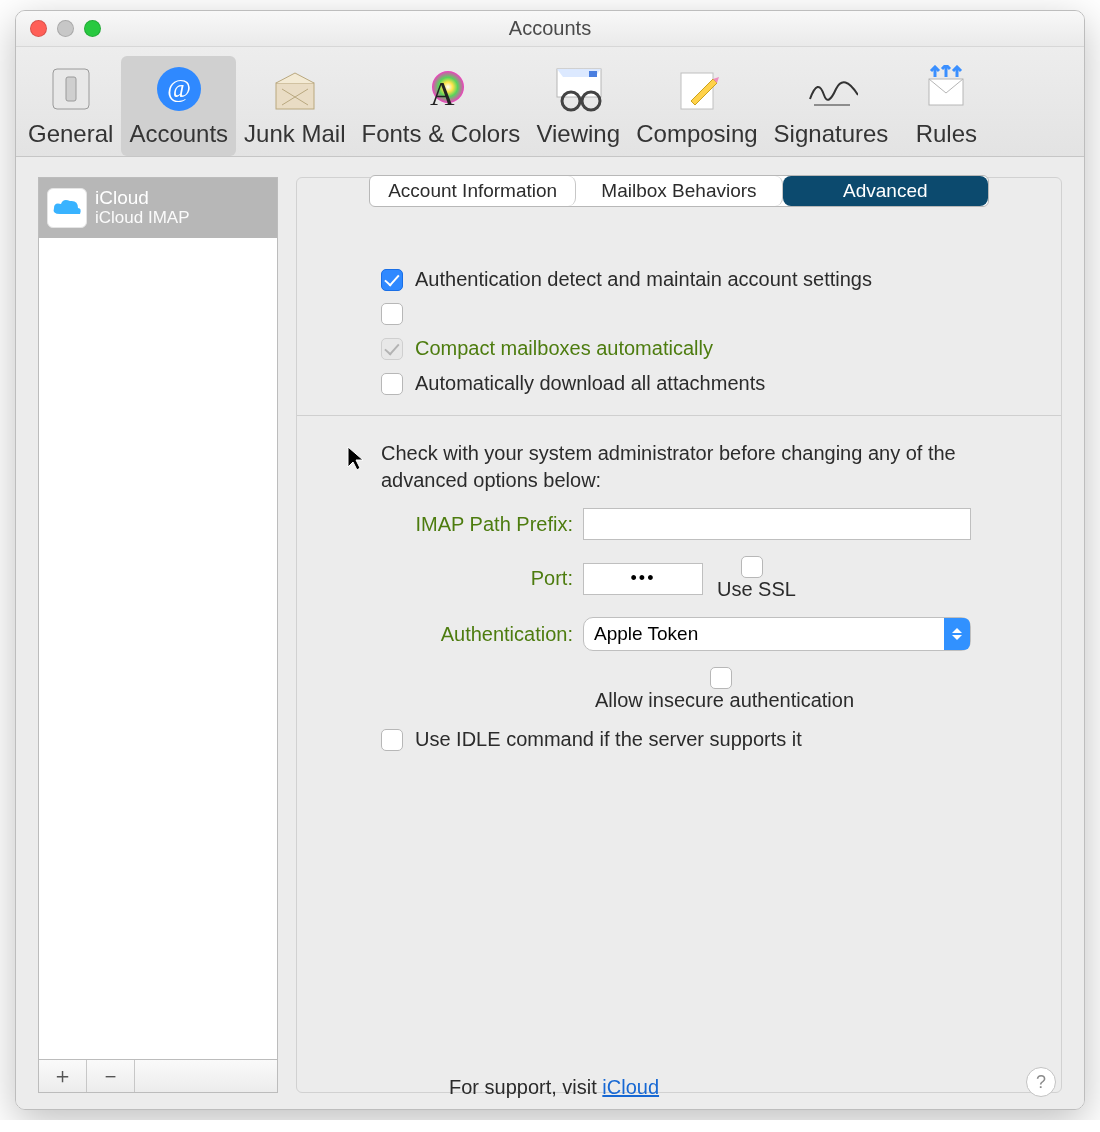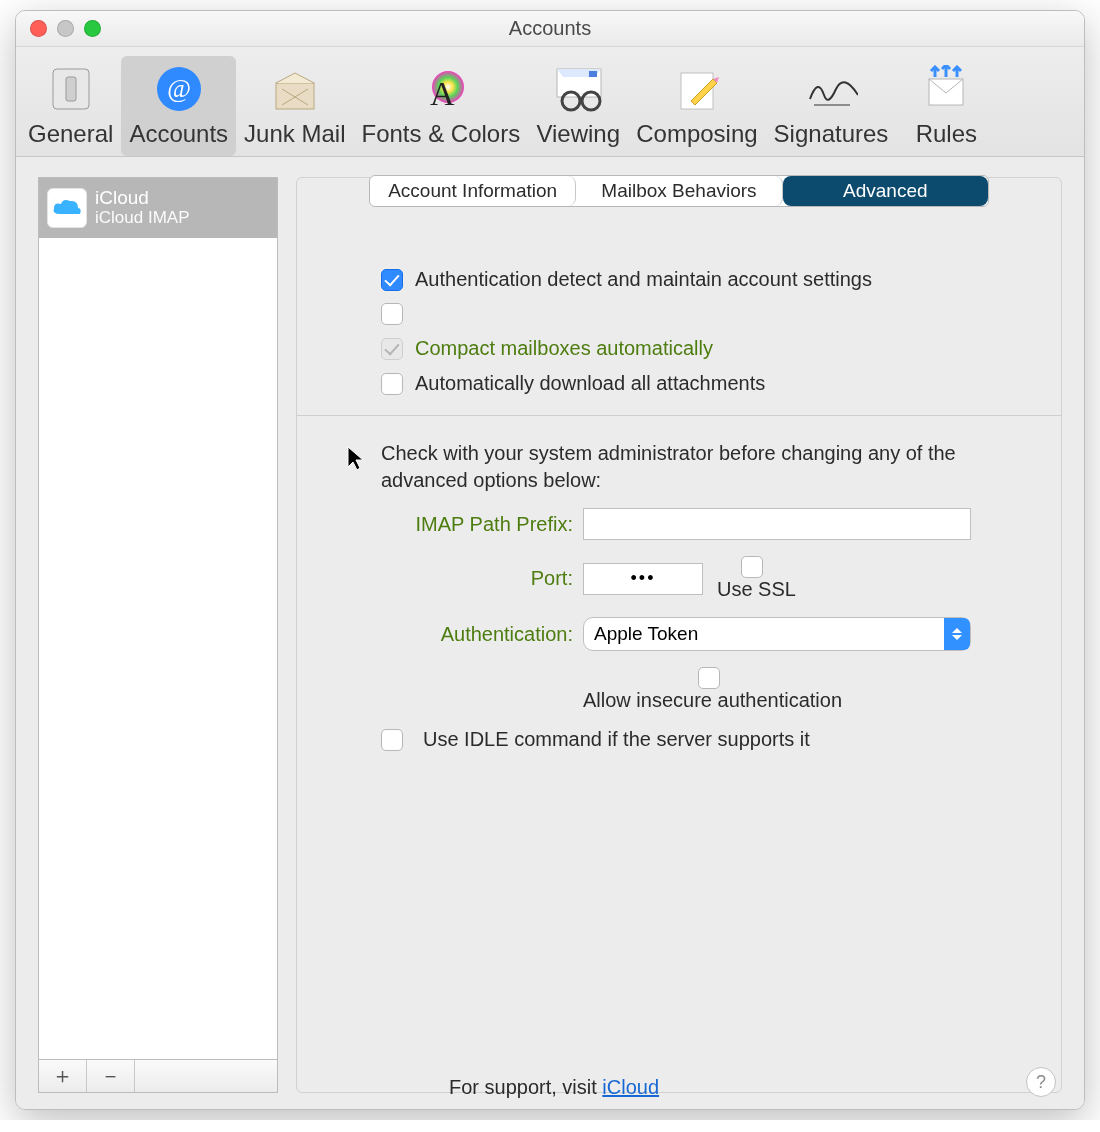--- a/index.html
+++ b/index.html
@@ -360,28 +360,28 @@
         </div>
         <div class="frow">
           <div class="flabel">Authentication:</div>
           <div class="select">
             <span>Apple Token</span>
             <div class="handle"></div>
           </div>
         </div>
         <div class="frow">
           <div class="flabel"></div>
-          <div class="inline-check" style="margin-left:0">
+          <div class="inline-check" style="margin-left:12px">
             <div class="checkbox"></div>
             <span>Allow insecure authentication</span>
           </div>
         </div>
       </div>
 
-      <div class="idle-row" style="margin-left:58px; margin-top:4px;gap:8px;">
+      <div class="idle-row" style="margin-left:58px; margin-top:4px;">
         <div class="checkbox"></div>
         <span>Use IDLE command if the server supports it</span>
       </div>
 
     </div>
 
     <svg class="cursor-pointer" viewBox="0 0 20 26">
         <path d="M2 2 L2 22 L7 17 L11 25 L14 23 L10 15 L17 15 Z" fill="#000" stroke="#fff" stroke-width="1"></path>
       </svg>
 

